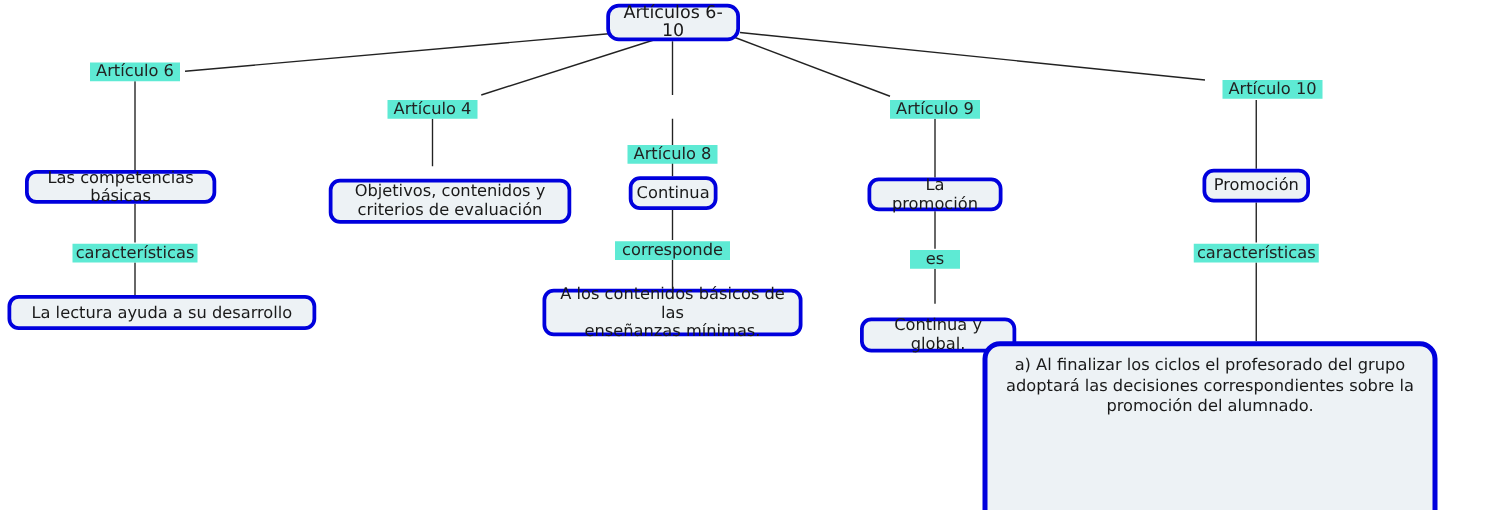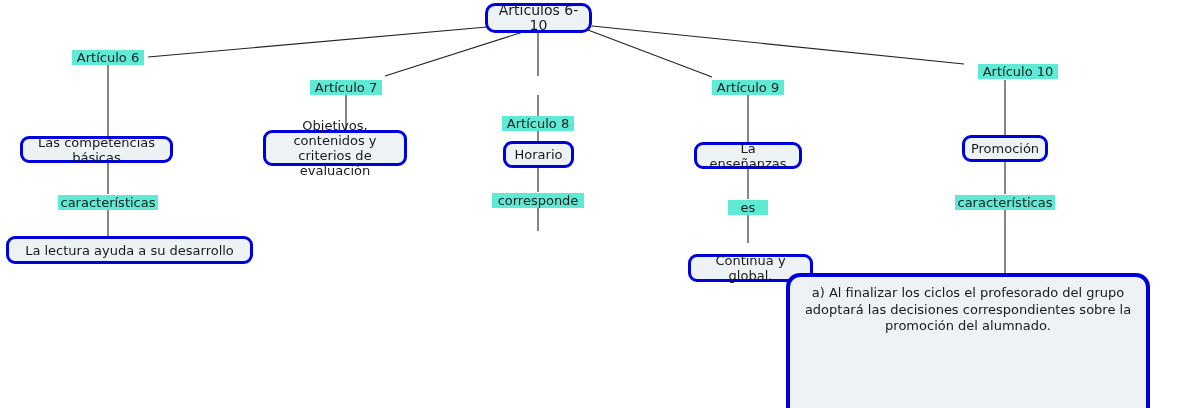--- a/index.html
+++ b/index.html
@@ -98,47 +98,47 @@
   </svg>
 
   <div class="node root" style="left:485px; top:3px; width:107px; height:30px;">
     <span>Artículos 6-10</span>
   </div>
 
   <div class="link-label" style="left:72px; top:50px; width:72px;">
     <span>Artículo 6</span>
   </div>
   <div class="link-label" style="left:310px; top:80px; width:72px;">
-    <span>Artículo 7</span>
+    <span>Artículo 4</span>
   </div>
   <div class="link-label" style="left:502px; top:80px; width:72px;margin-top:36px;">
     <span>Artículo 8</span>
   </div>
   <div class="link-label" style="left:712px; top:80px; width:72px;">
     <span>Artículo 9</span>
   </div>
   <div class="link-label" style="left:963px; top:64px; width:80px;margin-left:15px;">
     <span>Artículo 10</span>
   </div>
 
   <div class="node" style="left:20px; top:136px; width:153px; height:27px;">
     <span>Las competencias básicas</span>
   </div>
 
-  <div class="node" style="left:263px; top:130px; width:144px; height:36px;">
+  <div class="node" style="left:263px; top:143px; width:194px; height:36px;">
     <span>Objetivos, contenidos y
 criterios de evaluación</span>
   </div>
 
   <div class="node" style="left:503px; top:141px; width:71px; height:27px;">
-    <span>Horario</span>
+    <span>Continua</span>
   </div>
 
   <div class="node" style="left:694px; top:142px; width:108px; height:27px;">
-    <span>La enseñanzas</span>
+    <span>La promoción</span>
   </div>
 
   <div class="node" style="left:962px; top:135px; width:86px; height:27px;">
     <span>Promoción</span>
   </div>
 
   <div class="link-label" style="left:58px; top:195px; width:100px;">
     <span>características</span>
   </div>
   <div class="link-label" style="left:492px; top:193px; width:92px;">
@@ -148,20 +148,24 @@
     <span>es</span>
   </div>
   <div class="link-label" style="left:955px; top:195px; width:100px;">
     <span>características</span>
   </div>
 
   <div class="node" style="left:6px; top:236px; width:247px; height:28px;">
     <span>La lectura ayuda a su desarrollo</span>
   </div>
 
+  <div class="node" style="left:434px; top:231px; width:208px; height:38px;">
+    <span>A los contenidos básicos de las
+enseñanzas mínimas.</span>
+  </div>
 
   <div class="node" style="left:688px; top:254px; width:125px; height:28px;">
     <span>Continua y global.</span>
   </div>
 
   <div class="node bigbox" style="left:786px; top:273px; width:364px; height:154px; flex-direction:row; justify-content:center;">
     <div class="para">a) Al finalizar los ciclos el profesorado del grupo adoptará las decisiones correspondientes sobre la promoción del alumnado.</div>
   </div>
 
 </div>

